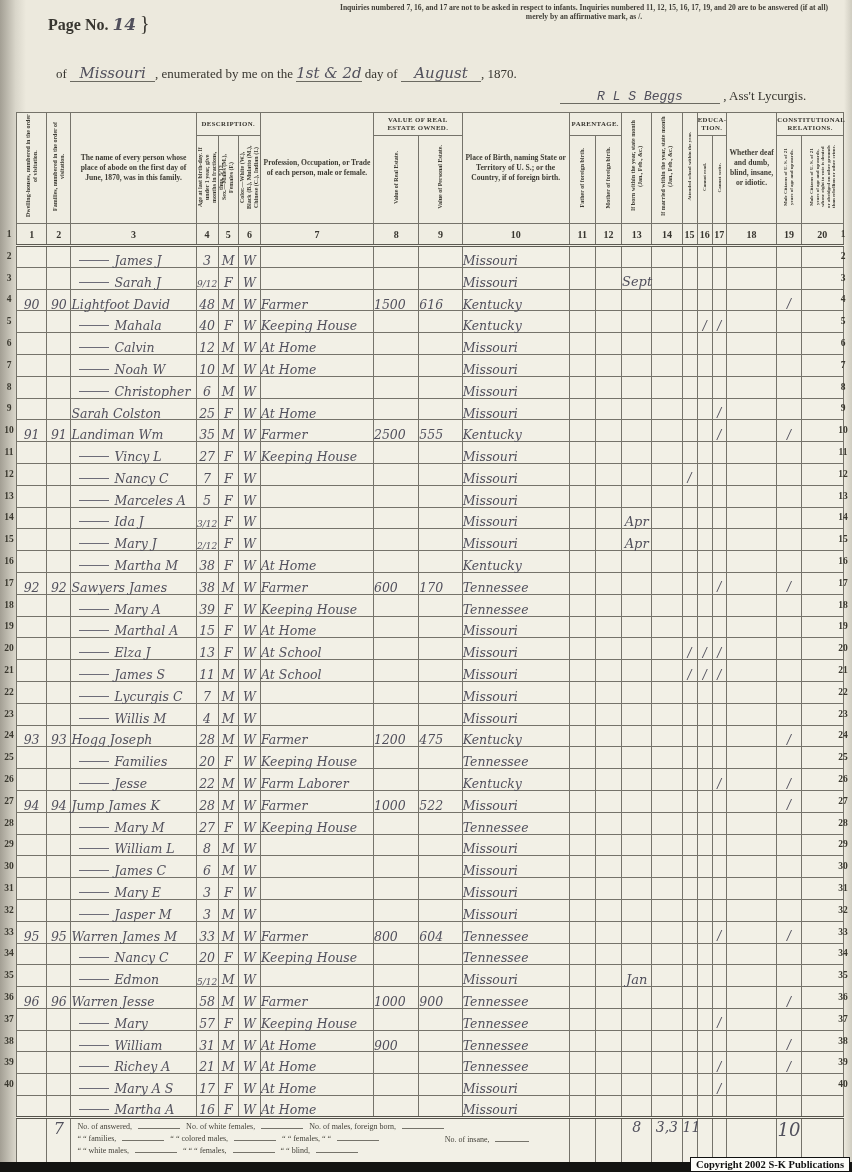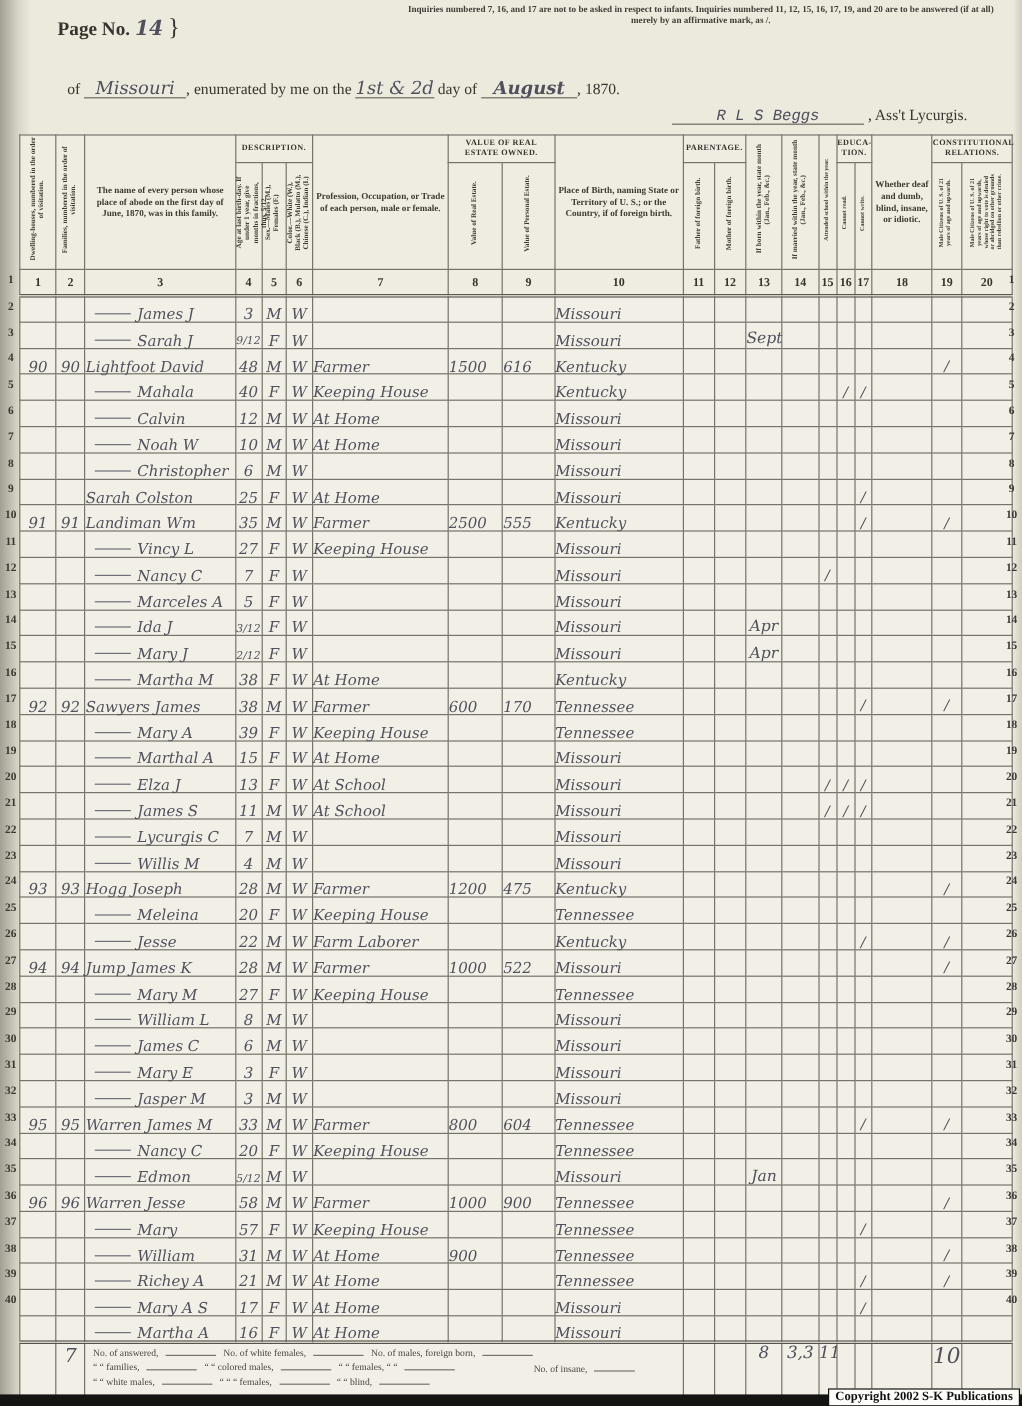--- a/index.html
+++ b/index.html
@@ -87,21 +87,21 @@
     <span>Inquiries numbered 7, 16, and 17 are not to be asked in respect to infants.  Inquiries numbered 11, 12, 15, 16, 17, 19, and 20 are to be answered (if at all)</span><br>
     <span>merely by an affirmative mark, as /.</span>
   </div>
 
 
   <div class="hdr line2">
     <span>of</span>
     <span class="hw hw-u" style="min-width:85px;">Missouri</span><span>, enumerated by me on the</span>
     <span class="hw hw-u" style="min-width:55px;">1st &amp; 2d</span>
     <span>day of</span>
-    <span class="hw hw-u" style="min-width:80px;font-weight:bold;">August</span><span>, 1870.</span>
+    <span class="hw hw-u" style="min-width:80px;">August</span><span>, 1870.</span>
   </div>
 
 
   <div class="marshal">
     <span class="hw hw-u" style="min-width:160px;font-family:Liberation Mono, monospace;">R L S Beggs</span>
     <span>, Ass't Lycurgis.</span>
   </div>
 
   <table class="census">
     <colgroup>
@@ -682,21 +682,21 @@
           <td class="hw mark"></td>
           <td class="hw mark"></td>
           <td class="hw mark"></td>
           <td></td>
           <td class="hw mark">/</td>
           <td></td>
         </tr>
         <tr>
           <td class="hw ctr"></td>
           <td class="hw ctr"></td>
-          <td class="hw name-cell"><span class="dash"></span><span>Meleina</span></td>
+          <td class="hw name-cell"><span class="dash"></span><span>Families</span></td>
           <td class="hw ctr">20</td>
           <td class="hw ctr">F</td>
           <td class="hw ctr">W</td>
           <td class="hw">Keeping House</td>
           <td class="hw"></td>
           <td class="hw"></td>
           <td class="hw">Tennessee</td>
           <td></td>
           <td></td>
           <td class="hw mon ctr"></td>

